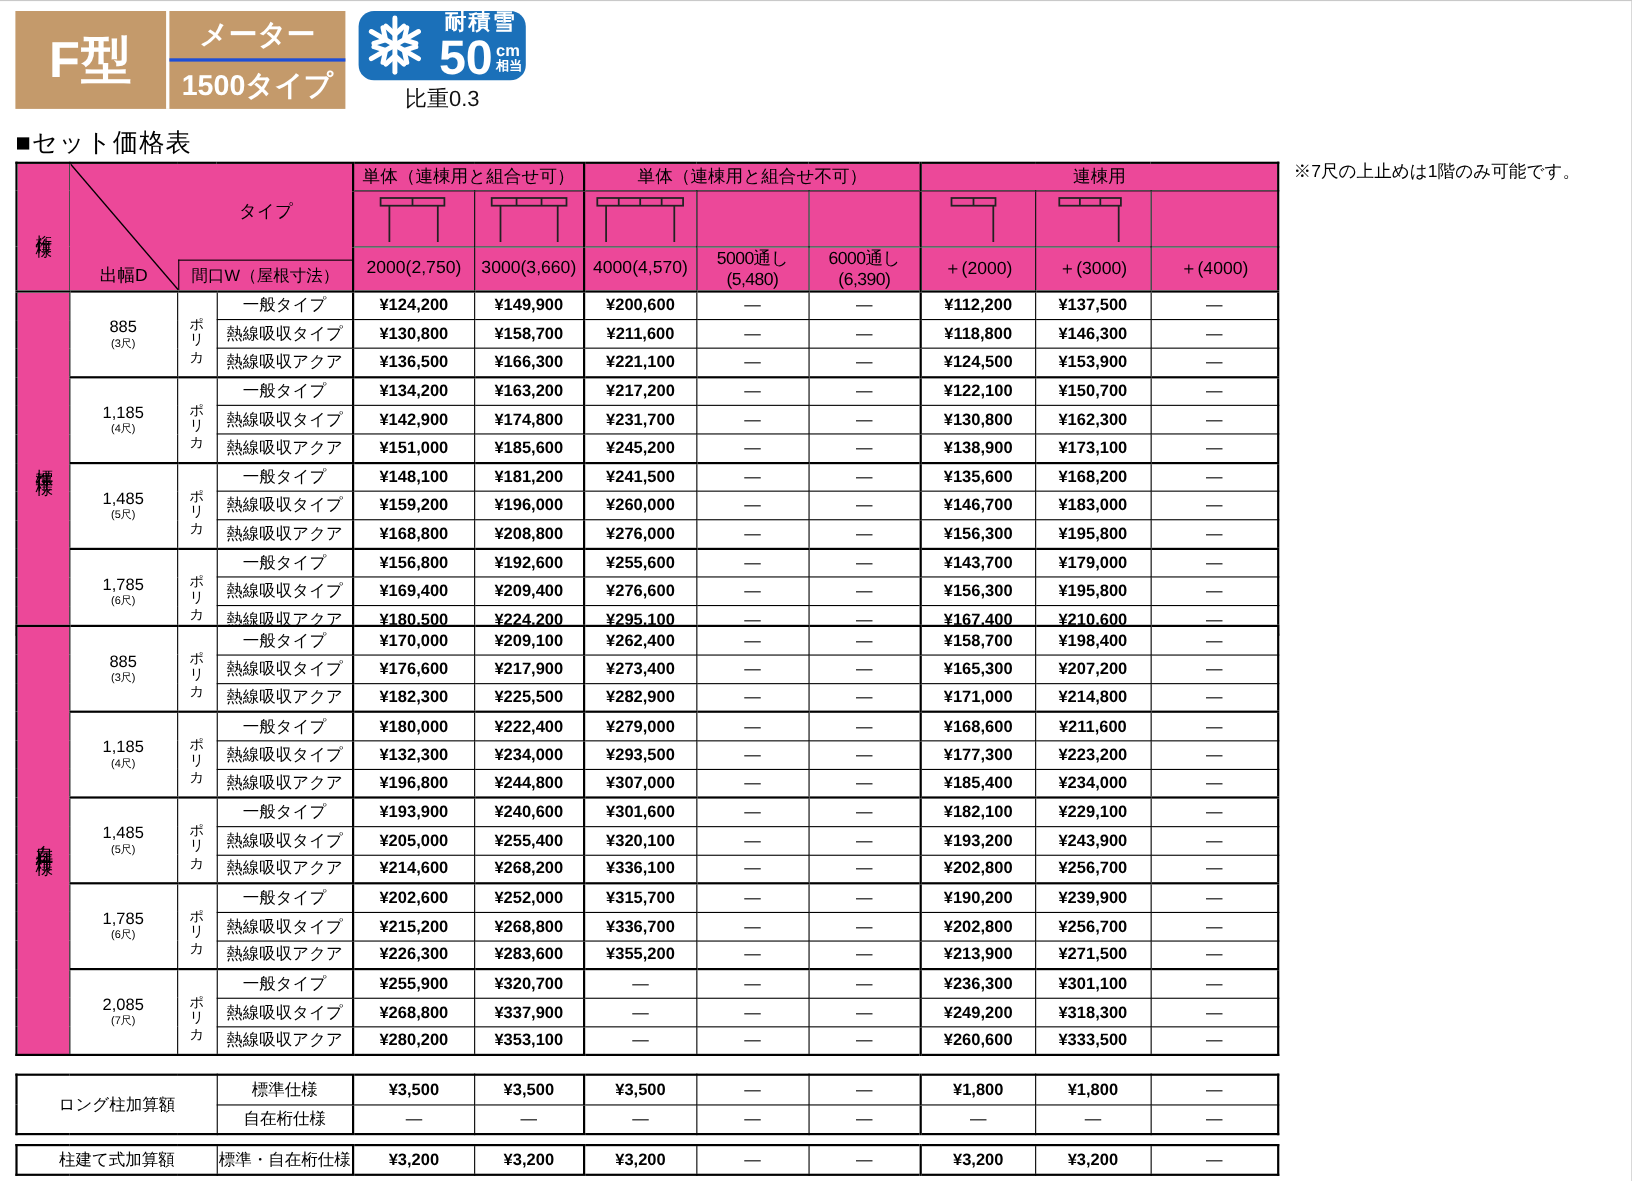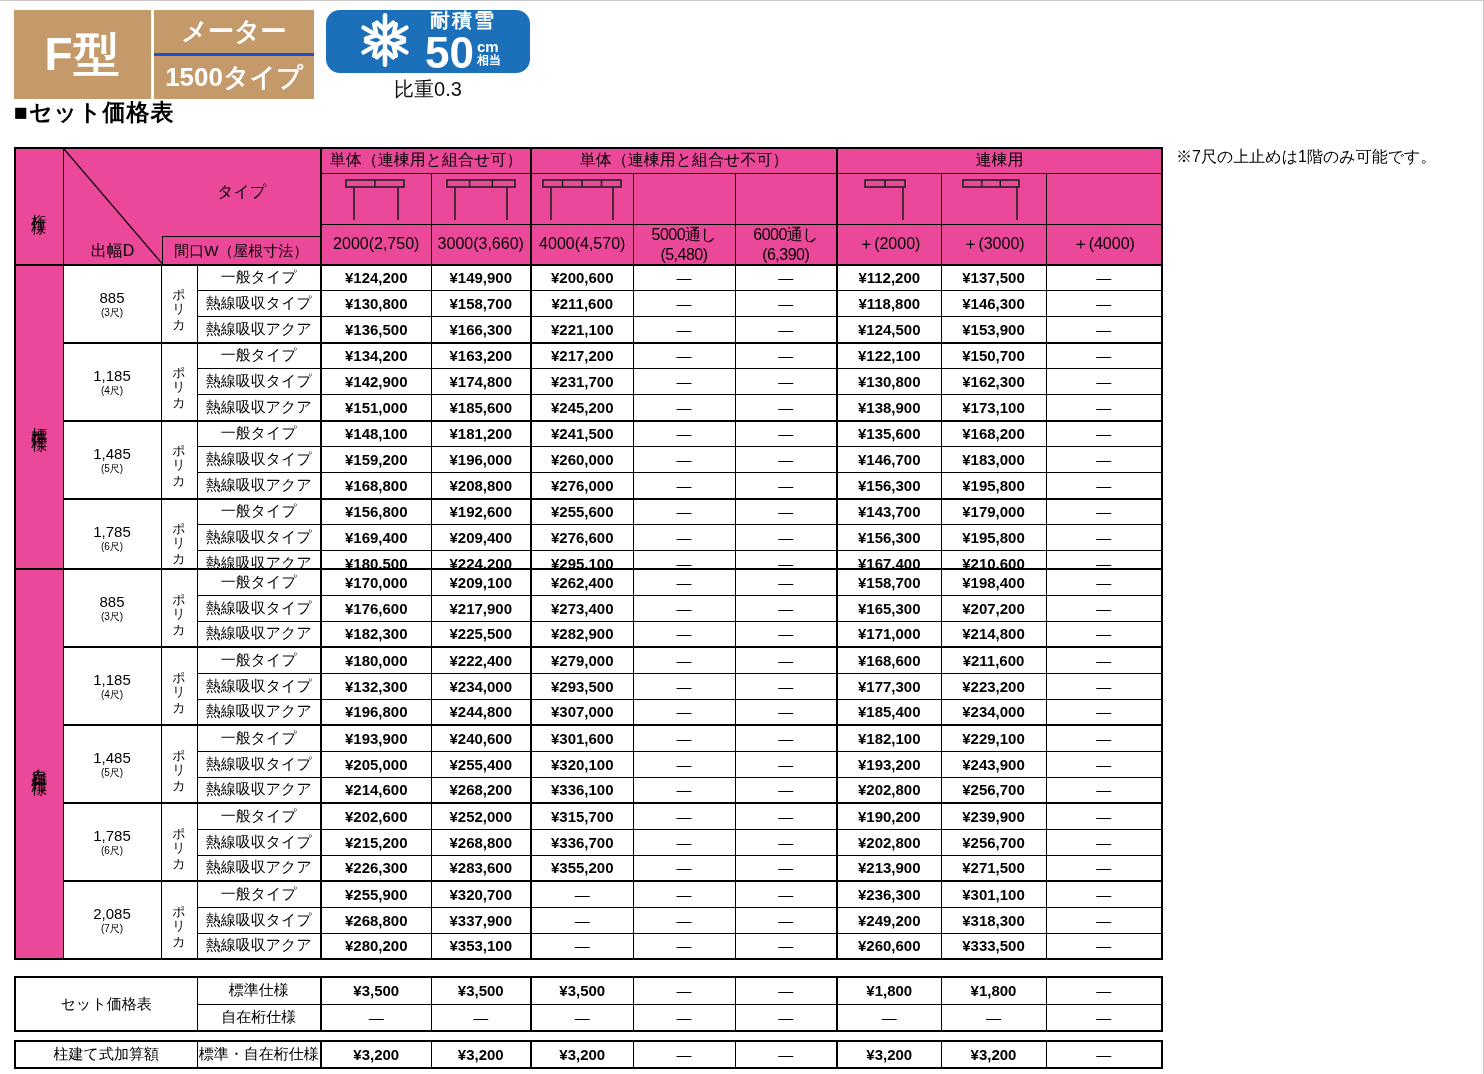--- a/index.html
+++ b/index.html
@@ -16,34 +16,34 @@
   .tan { background:#C49A6B; color:#fff; }
   .model-badge { width:137px; display:flex; align-items:center; justify-content:center;
     font-size:46px; font-weight:bold; letter-spacing:1px; }
   .product-name { width:305px; border-left:3px solid #fff; display:flex; flex-direction:column;
     justify-content:center; padding-left:9px; font-size:26px; font-weight:bold; line-height:1.3; }
   .meter-cell { width:163px; border-left:3px solid #fff; display:flex; flex-direction:column; }
   .meter-cell > div { flex:1; display:flex; align-items:center; justify-content:center;
     font-size:26px; font-weight:bold; }
   .meter-cell > div:first-child { border-bottom:3px solid #1d4ed8; }
   .snow-wrap { margin-left:12px; display:flex; flex-direction:column; align-items:center; }
-  .snow-badge { width:204px; height:85px; background:#1B70B9; border-radius:14px; color:#fff;
-    display:flex; justify-content:center; gap:10px; }
+  .snow-badge { width:152px; height:85px; background:#1B70B9; border-radius:14px; color:#fff;
+    display:flex; align-items:center; justify-content:center; gap:10px; }
   .snow-badge svg { width:60px; height:60px; }
   .snow-text { display:flex; flex-direction:column; align-items:center; line-height:1; }
   .snow-label { font-size:20px; font-weight:bold; margin-bottom:3px; letter-spacing:2px; }
   .snow-row { display:flex; align-items:center; }
   .snow-value { font-size:44px; font-weight:bold; line-height:0.9; }
   .snow-units { display:flex; flex-direction:column; align-items:flex-start; margin-left:3px; }
   .snow-unit { font-size:15px; font-weight:bold; line-height:1; }
   .snow-unit2 { font-size:12px; font-weight:bold; line-height:1.1; }
   .gravity { margin-top:3px; font-size:20px; color:#111; }
 
   
-  .section-title { position:absolute; left:14px; top:97px; font-size:23px; font-weight:bold; letter-spacing:1px; }
+  .section-title { position:absolute; left:14px; top:114px; font-size:23px; font-weight:normal; letter-spacing:1px; }
 
   
   .notes { position:absolute; left:1176px; top:146px; font-size:16px; line-height:1.4; }
 
   
   table.price { border-collapse:collapse; table-layout:fixed; width:1146px; background:#fff;
     border:2px solid #000; position:absolute; left:14px; }
   #main-table  { top:147px; }
   #free-table  { top:568px; }
   #addon1-table{ top:976px; }
@@ -620,21 +620,21 @@
       <col style="width:100px">
       <col style="width:102px">
       <col style="width:102px">
     <col style="width:102px">
       <col style="width:104px">
       <col style="width:105px">
       <col style="width:116px">
   </colgroup>
   <tbody id="addon-body-0">
       <tr>
-        <td colspan="3" rowspan="2" class="addon-label">セット価格表</td>
+        <td colspan="3" rowspan="2" class="addon-label">ロング柱加算額</td>
         <td class="addon-spec">標準仕様</td>
         <td class="price-cell bl2">¥3,500</td>
         <td class="price-cell">¥3,500</td>
         <td class="price-cell bl2">¥3,500</td>
         <td class="price-cell dash">―</td>
         <td class="price-cell dash">―</td>
         <td class="price-cell bl2">¥1,800</td>
         <td class="price-cell">¥1,800</td>
         <td class="price-cell dash">―</td>
       </tr>

